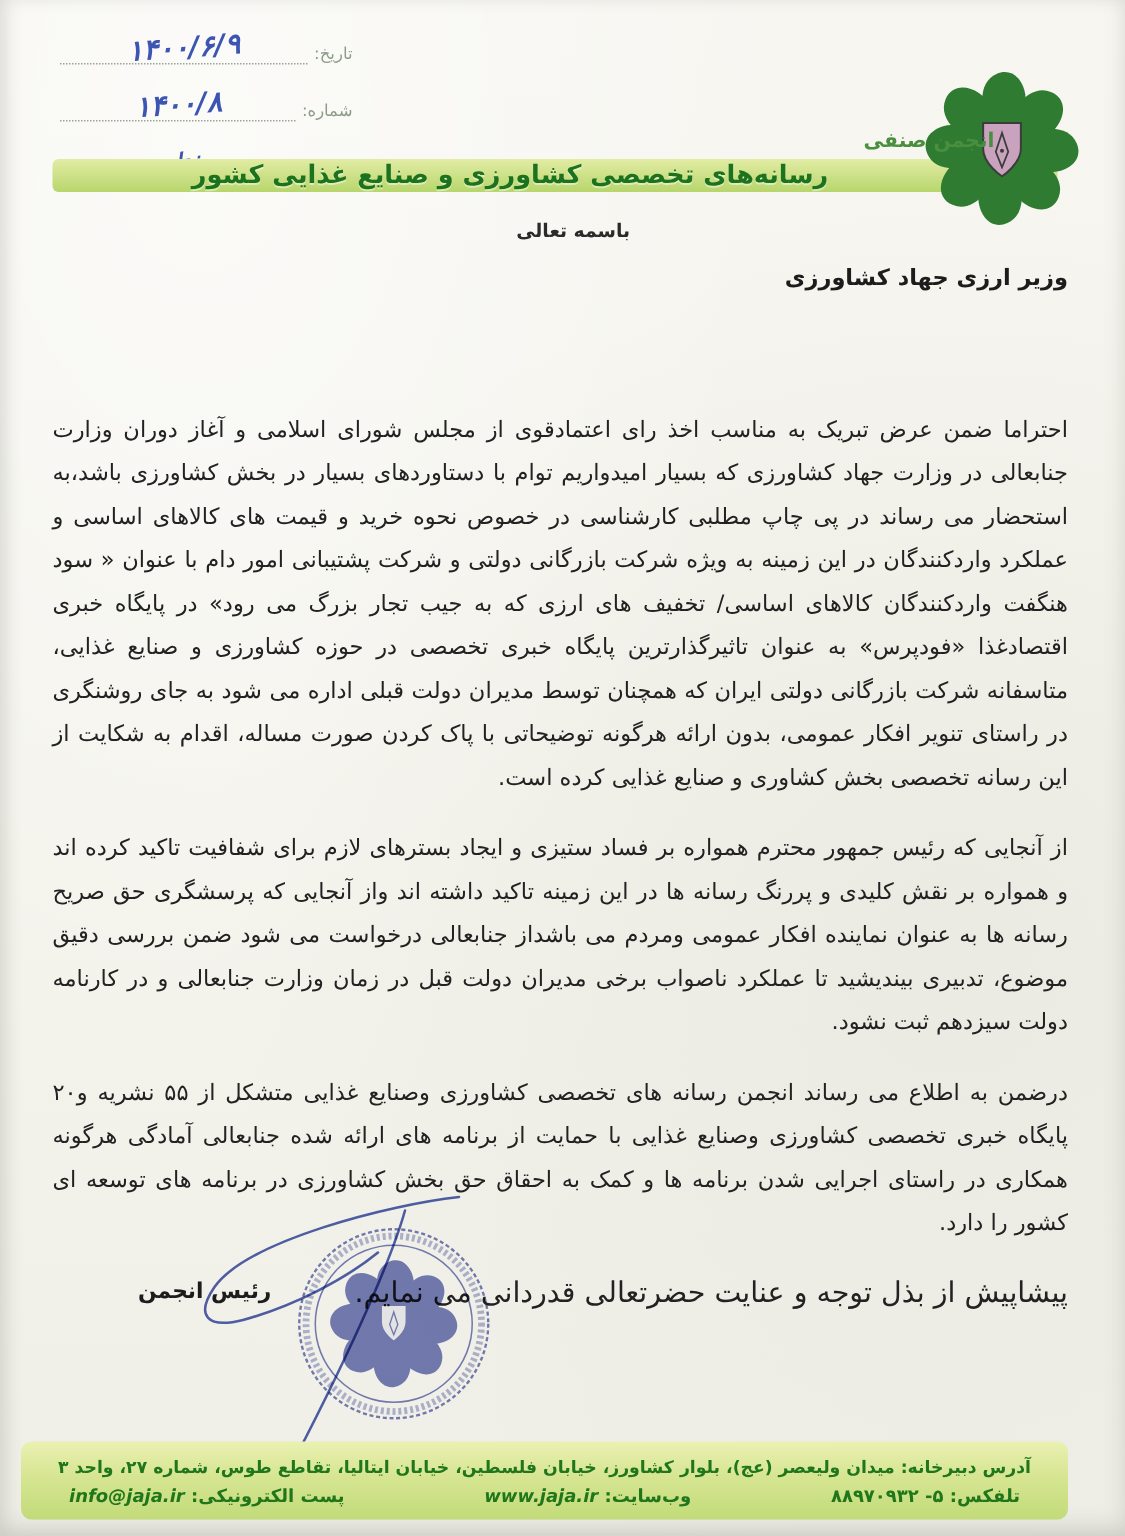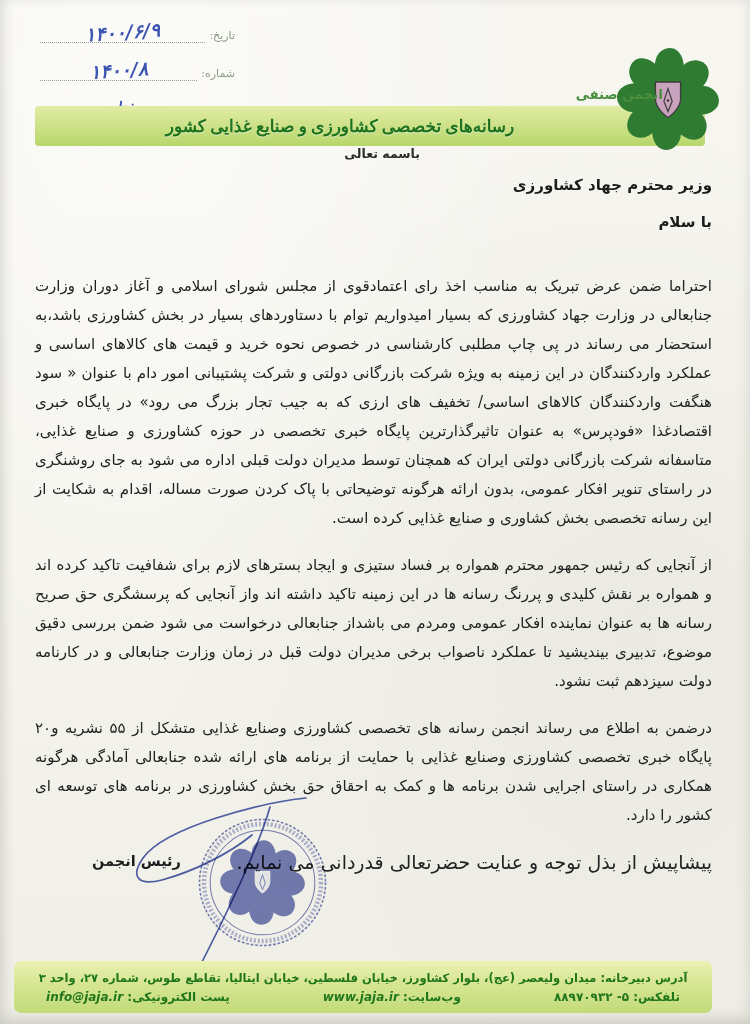--- a/index.html
+++ b/index.html
@@ -39,24 +39,24 @@
 
   
   .logo{
     position:absolute;left:auto;right:8px;top:25px;width:148px;height:148px;z-index:5;
   }
   .org-type{
     position:absolute;right:87px;top:86px;z-index:6;
     color:#4a8f3f;font-weight:bold;font-size:13.5px;
   }
   .banner{
-    position:absolute;right:45px;left:35px;top:106px;height:40px;
+    position:absolute;right:45px;left:35px;top:106px;height:22px;
     background:linear-gradient(180deg,#e2ecA4 0%,#cfe28b 45%,#b7d66c 100%);
     border-radius:4px;
-    display:flex;align-items:center;justify-content:center;z-index:3;font-family:Liberation Serif, serif;
+    display:flex;align-items:center;justify-content:center;z-index:3;
   }
   .banner-title{
     color:#1d731d;font-weight:bold;font-size:17px;
     text-shadow:0 1px 0 rgba(255,255,255,.45);
     transform:translateX(-30px);
     white-space:nowrap;
   }
   .bismillah{
     position:absolute;right:330px;top:146px;
     font-size:12.5px;color:#2b2b2b;font-weight:bold;
@@ -161,22 +161,21 @@
 
   <div class="org-type">انجمن صنفی</div>
 
   <div class="banner">
     <span class="banner-title">رسانه‌های تخصصی کشاورزی و صنایع غذایی کشور</span>
   </div>
 
   <div class="bismillah">باسمه تعالی</div>
 
   <div class="recipient">
-    <div>وزیر محترم جهاد کشاورزی</div>
-    <div>با سلام</div>
+    <div>وزیر ارزی جهاد کشاورزی</div>
   </div>
 
   <div class="letter-body">
     <p>احتراما ضمن عرض تبریک به مناسب اخذ رای اعتمادقوی از مجلس شورای اسلامی و آغاز دوران وزارت جنابعالی در وزارت جهاد کشاورزی که بسیار امیدواریم توام با دستاوردهای بسیار در بخش کشاورزی باشد،به استحضار می رساند در پی چاپ مطلبی کارشناسی  در خصوص نحوه خرید و قیمت های کالاهای اساسی و عملکرد واردکنندگان در این زمینه به ویژه شرکت بازرگانی دولتی و شرکت پشتیبانی امور دام با عنوان « سود هنگفت واردکنندگان کالاهای اساسی/ تخفیف های ارزی که به جیب تجار بزرگ می رود» در پایگاه خبری اقتصادغذا «فودپرس» به عنوان تاثیرگذارترین پایگاه خبری تخصصی در حوزه کشاورزی و صنایع غذایی، متاسفانه شرکت بازرگانی دولتی ایران که همچنان توسط مدیران دولت قبلی اداره می شود به جای روشنگری در راستای تنویر افکار عمومی، بدون ارائه هرگونه توضیحاتی با پاک کردن صورت مساله، اقدام به شکایت از این رسانه تخصصی بخش کشاوری و صنایع غذایی کرده است.</p>
     <p>از آنجایی که رئیس جمهور محترم همواره بر فساد ستیزی و ایجاد بسترهای لازم برای شفافیت تاکید کرده اند و همواره بر نقش کلیدی و پررنگ رسانه ها در این زمینه تاکید داشته اند واز آنجایی که پرسشگری حق صریح رسانه ها به عنوان نماینده افکار عمومی ومردم می باشداز جنابعالی درخواست می شود ضمن بررسی دقیق موضوع، تدبیری بیندیشید تا عملکرد ناصواب برخی مدیران دولت قبل در زمان وزارت جنابعالی و در کارنامه دولت سیزدهم ثبت نشود.</p>
     <p>درضمن به اطلاع می رساند انجمن رسانه های تخصصی کشاورزی وصنایع غذایی متشکل از ۵۵ نشریه و۲۰ پایگاه خبری تخصصی  کشاورزی وصنایع غذایی با حمایت از برنامه های ارائه شده جنابعالی آمادگی هرگونه همکاری در راستای اجرایی شدن برنامه ها و کمک به احقاق حق بخش کشاورزی در برنامه های توسعه ای کشور را دارد.</p>
     <p class="closing">پیشاپیش از بذل توجه و عنایت حضرتعالی قدردانی می نمایم.</p>
   </div>
 
   <div class="sig-title-pos">رئیس انجمن</div>

